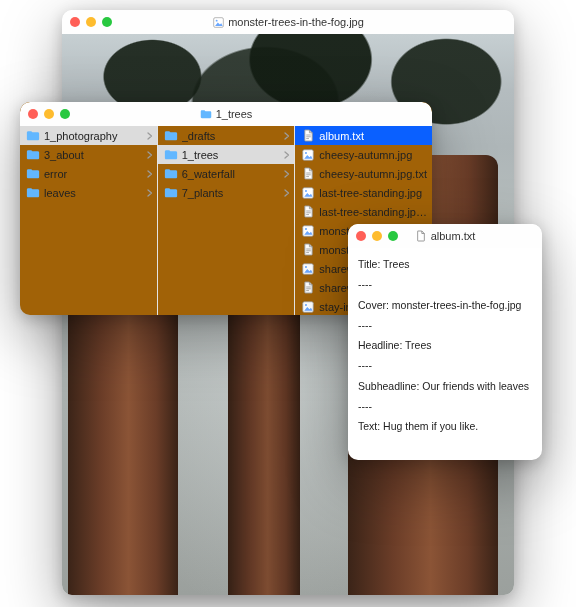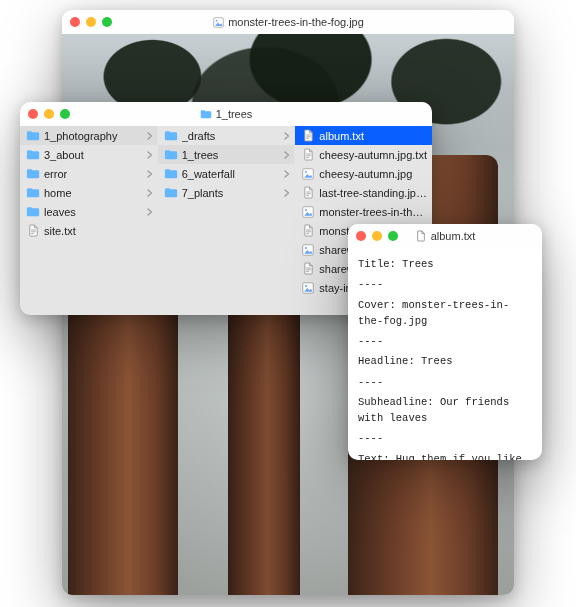--- a/index.html
+++ b/index.html
@@ -80,21 +80,21 @@
   }
   .fog {
     position:absolute;inset:0;
     background: radial-gradient(ellipse 300px 400px at 50% 55%, rgba(220,225,225,0.55), rgba(220,225,225,0) 70%);
   }
 
   
   .finder-window {
     left: 20px; top: 102px;
     width: 412px; height: 213px;
-    background:#e5e5e5;
+    background:#a16207;
     overflow:hidden;
   }
   .columns {
     display:flex;
     height: calc(100% - 24px);
   }
   .col {
     flex:1 1 0;
     border-right:1px solid #e3e3e3;
     overflow:hidden;
@@ -121,21 +121,21 @@
 
   
   .text-window {
     left: 348px; top: 224px;
     width: 194px; height: 236px;
     background:#fff;
     overflow:hidden;
   }
   .text-body {
     padding:8px 10px;
-    font-family: Liberation Mono, monospace;
+    font-family: Liberation Sans, sans-serif;
     font-size: 10.5px;
     line-height:1.55;
     color:#222;
     white-space:pre-wrap;
   }
   .text-body .hr { letter-spacing:0; color:#222; }
 </style>
 </head>
 <body>
 
@@ -222,141 +222,126 @@
               <path d="M1 1 L4.5 4 L1 7" fill="none" stroke="#9c9c9c" stroke-width="1.3" stroke-linecap="round" stroke-linejoin="round"></path>
             </svg>
           </span>
         </div>
         <div class="row">
           <span class="fico">
             <svg width="14" height="11" viewBox="0 0 16 12">
               <path d="M1 2.5C1 1.7 1.7 1 2.5 1H6l1.3 1.3H13.5C14.3 2.3 15 3 15 3.8V10c0 .8-.7 1.5-1.5 1.5H2.5C1.7 11.5 1 10.8 1 10Z" fill="#62b7ff"></path>
             </svg>
           </span>
-          <span class="lbl">home</span>
-          <span class="chev">
-            <svg width="6" height="8" viewBox="0 0 6 8">
-              <path d="M1 1 L4.5 4 L1 7" fill="none" stroke="#9c9c9c" stroke-width="1.3" stroke-linecap="round" stroke-linejoin="round"></path>
-            </svg>
-          </span>
-        </div>
-        <div class="row">
-          <span class="fico">
-            <svg width="14" height="11" viewBox="0 0 16 12">
-              <path d="M1 2.5C1 1.7 1.7 1 2.5 1H6l1.3 1.3H13.5C14.3 2.3 15 3 15 3.8V10c0 .8-.7 1.5-1.5 1.5H2.5C1.7 11.5 1 10.8 1 10Z" fill="#62b7ff"></path>
-            </svg>
-          </span>
           <span class="lbl">leaves</span>
           <span class="chev">
             <svg width="6" height="8" viewBox="0 0 6 8">
               <path d="M1 1 L4.5 4 L1 7" fill="none" stroke="#9c9c9c" stroke-width="1.3" stroke-linecap="round" stroke-linejoin="round"></path>
             </svg>
           </span>
         </div>
-        <div class="row">
+      </div>
+    <div class="col">
+        <div class="row">
+          <span class="fico">
+            <svg width="14" height="11" viewBox="0 0 16 12">
+              <path d="M1 2.5C1 1.7 1.7 1 2.5 1H6l1.3 1.3H13.5C14.3 2.3 15 3 15 3.8V10c0 .8-.7 1.5-1.5 1.5H2.5C1.7 11.5 1 10.8 1 10Z" fill="#62b7ff"></path>
+            </svg>
+          </span>
+          <span class="lbl">_drafts</span>
+          <span class="chev">
+            <svg width="6" height="8" viewBox="0 0 6 8">
+              <path d="M1 1 L4.5 4 L1 7" fill="none" stroke="#9c9c9c" stroke-width="1.3" stroke-linecap="round" stroke-linejoin="round"></path>
+            </svg>
+          </span>
+        </div>
+        <div class="row sel-gray">
+          <span class="fico">
+            <svg width="14" height="11" viewBox="0 0 16 12">
+              <path d="M1 2.5C1 1.7 1.7 1 2.5 1H6l1.3 1.3H13.5C14.3 2.3 15 3 15 3.8V10c0 .8-.7 1.5-1.5 1.5H2.5C1.7 11.5 1 10.8 1 10Z" fill="#62b7ff"></path>
+            </svg>
+          </span>
+          <span class="lbl">1_trees</span>
+          <span class="chev">
+            <svg width="6" height="8" viewBox="0 0 6 8">
+              <path d="M1 1 L4.5 4 L1 7" fill="none" stroke="#9c9c9c" stroke-width="1.3" stroke-linecap="round" stroke-linejoin="round"></path>
+            </svg>
+          </span>
+        </div>
+        <div class="row">
+          <span class="fico">
+            <svg width="14" height="11" viewBox="0 0 16 12">
+              <path d="M1 2.5C1 1.7 1.7 1 2.5 1H6l1.3 1.3H13.5C14.3 2.3 15 3 15 3.8V10c0 .8-.7 1.5-1.5 1.5H2.5C1.7 11.5 1 10.8 1 10Z" fill="#62b7ff"></path>
+            </svg>
+          </span>
+          <span class="lbl">6_waterfall</span>
+          <span class="chev">
+            <svg width="6" height="8" viewBox="0 0 6 8">
+              <path d="M1 1 L4.5 4 L1 7" fill="none" stroke="#9c9c9c" stroke-width="1.3" stroke-linecap="round" stroke-linejoin="round"></path>
+            </svg>
+          </span>
+        </div>
+        <div class="row">
+          <span class="fico">
+            <svg width="14" height="11" viewBox="0 0 16 12">
+              <path d="M1 2.5C1 1.7 1.7 1 2.5 1H6l1.3 1.3H13.5C14.3 2.3 15 3 15 3.8V10c0 .8-.7 1.5-1.5 1.5H2.5C1.7 11.5 1 10.8 1 10Z" fill="#62b7ff"></path>
+            </svg>
+          </span>
+          <span class="lbl">7_plants</span>
+          <span class="chev">
+            <svg width="6" height="8" viewBox="0 0 6 8">
+              <path d="M1 1 L4.5 4 L1 7" fill="none" stroke="#9c9c9c" stroke-width="1.3" stroke-linecap="round" stroke-linejoin="round"></path>
+            </svg>
+          </span>
+        </div>
+      </div>
+    <div class="col">
+        <div class="row sel-blue">
           <span class="fico">
             <svg width="11" height="13" viewBox="0 0 12 14">
               <path d="M2 1h5l3 3v8.5c0 .3-.2.5-.5.5h-7c-.3 0-.5-.2-.5-.5v-11C2 1.2 2 1 2 1Z" fill="#fff" stroke="#9a9a9a"></path>
               <path d="M7 1v3h3" fill="none" stroke="#9a9a9a"></path>
               <rect x="3.5" y="6" width="5" height="0.9" fill="#9a9a9a"></rect>
               <rect x="3.5" y="8" width="5" height="0.9" fill="#9a9a9a"></rect>
               <rect x="3.5" y="10" width="3" height="0.9" fill="#9a9a9a"></rect>
             </svg>
           </span>
-          <span class="lbl">site.txt</span>
-        </div>
-      </div>
-    <div class="col">
-        <div class="row">
-          <span class="fico">
-            <svg width="14" height="11" viewBox="0 0 16 12">
-              <path d="M1 2.5C1 1.7 1.7 1 2.5 1H6l1.3 1.3H13.5C14.3 2.3 15 3 15 3.8V10c0 .8-.7 1.5-1.5 1.5H2.5C1.7 11.5 1 10.8 1 10Z" fill="#62b7ff"></path>
-            </svg>
-          </span>
-          <span class="lbl">_drafts</span>
-          <span class="chev">
-            <svg width="6" height="8" viewBox="0 0 6 8">
-              <path d="M1 1 L4.5 4 L1 7" fill="none" stroke="#9c9c9c" stroke-width="1.3" stroke-linecap="round" stroke-linejoin="round"></path>
-            </svg>
-          </span>
-        </div>
-        <div class="row sel-gray">
-          <span class="fico">
-            <svg width="14" height="11" viewBox="0 0 16 12">
-              <path d="M1 2.5C1 1.7 1.7 1 2.5 1H6l1.3 1.3H13.5C14.3 2.3 15 3 15 3.8V10c0 .8-.7 1.5-1.5 1.5H2.5C1.7 11.5 1 10.8 1 10Z" fill="#62b7ff"></path>
-            </svg>
-          </span>
-          <span class="lbl">1_trees</span>
-          <span class="chev">
-            <svg width="6" height="8" viewBox="0 0 6 8">
-              <path d="M1 1 L4.5 4 L1 7" fill="none" stroke="#9c9c9c" stroke-width="1.3" stroke-linecap="round" stroke-linejoin="round"></path>
-            </svg>
-          </span>
-        </div>
-        <div class="row">
-          <span class="fico">
-            <svg width="14" height="11" viewBox="0 0 16 12">
-              <path d="M1 2.5C1 1.7 1.7 1 2.5 1H6l1.3 1.3H13.5C14.3 2.3 15 3 15 3.8V10c0 .8-.7 1.5-1.5 1.5H2.5C1.7 11.5 1 10.8 1 10Z" fill="#62b7ff"></path>
-            </svg>
-          </span>
-          <span class="lbl">6_waterfall</span>
-          <span class="chev">
-            <svg width="6" height="8" viewBox="0 0 6 8">
-              <path d="M1 1 L4.5 4 L1 7" fill="none" stroke="#9c9c9c" stroke-width="1.3" stroke-linecap="round" stroke-linejoin="round"></path>
-            </svg>
-          </span>
-        </div>
-        <div class="row">
-          <span class="fico">
-            <svg width="14" height="11" viewBox="0 0 16 12">
-              <path d="M1 2.5C1 1.7 1.7 1 2.5 1H6l1.3 1.3H13.5C14.3 2.3 15 3 15 3.8V10c0 .8-.7 1.5-1.5 1.5H2.5C1.7 11.5 1 10.8 1 10Z" fill="#62b7ff"></path>
-            </svg>
-          </span>
-          <span class="lbl">7_plants</span>
-          <span class="chev">
-            <svg width="6" height="8" viewBox="0 0 6 8">
-              <path d="M1 1 L4.5 4 L1 7" fill="none" stroke="#9c9c9c" stroke-width="1.3" stroke-linecap="round" stroke-linejoin="round"></path>
-            </svg>
-          </span>
-        </div>
-      </div>
-    <div class="col">
-        <div class="row sel-blue">
+          <span class="lbl">album.txt</span>
+        </div>
+        <div class="row">
+          <span class="fico">
+            <svg width="12" height="12" viewBox="0 0 16 16">
+              <rect x="1" y="1" width="14" height="14" rx="2" fill="#fff" stroke="#9a9a9a"></rect>
+              <circle cx="5.3" cy="5.3" r="1.4" fill="#6aa7ff"></circle>
+              <path d="M3 13 L7 8 L10 11 L12 9 L14 13 Z" fill="#6aa7ff"></path>
+            </svg>
+          </span>
+          <span class="lbl">cheesy-autumn.jpg</span>
+        </div>
+        <div class="row">
           <span class="fico">
             <svg width="11" height="13" viewBox="0 0 12 14">
               <path d="M2 1h5l3 3v8.5c0 .3-.2.5-.5.5h-7c-.3 0-.5-.2-.5-.5v-11C2 1.2 2 1 2 1Z" fill="#fff" stroke="#9a9a9a"></path>
               <path d="M7 1v3h3" fill="none" stroke="#9a9a9a"></path>
               <rect x="3.5" y="6" width="5" height="0.9" fill="#9a9a9a"></rect>
               <rect x="3.5" y="8" width="5" height="0.9" fill="#9a9a9a"></rect>
               <rect x="3.5" y="10" width="3" height="0.9" fill="#9a9a9a"></rect>
             </svg>
           </span>
-          <span class="lbl">album.txt</span>
-        </div>
-        <div class="row">
-          <span class="fico">
-            <svg width="11" height="13" viewBox="0 0 12 14">
-              <path d="M2 1h5l3 3v8.5c0 .3-.2.5-.5.5h-7c-.3 0-.5-.2-.5-.5v-11C2 1.2 2 1 2 1Z" fill="#fff" stroke="#9a9a9a"></path>
-              <path d="M7 1v3h3" fill="none" stroke="#9a9a9a"></path>
-              <rect x="3.5" y="6" width="5" height="0.9" fill="#9a9a9a"></rect>
-              <rect x="3.5" y="8" width="5" height="0.9" fill="#9a9a9a"></rect>
-              <rect x="3.5" y="10" width="3" height="0.9" fill="#9a9a9a"></rect>
-            </svg>
-          </span>
           <span class="lbl">cheesy-autumn.jpg.txt</span>
         </div>
         <div class="row">
           <span class="fico">
             <svg width="12" height="12" viewBox="0 0 16 16">
               <rect x="1" y="1" width="14" height="14" rx="2" fill="#fff" stroke="#9a9a9a"></rect>
               <circle cx="5.3" cy="5.3" r="1.4" fill="#6aa7ff"></circle>
               <path d="M3 13 L7 8 L10 11 L12 9 L14 13 Z" fill="#6aa7ff"></path>
             </svg>
           </span>
-          <span class="lbl">cheesy-autumn.jpg</span>
+          <span class="lbl">last-tree-standing.jpg</span>
         </div>
         <div class="row">
           <span class="fico">
             <svg width="11" height="13" viewBox="0 0 12 14">
               <path d="M2 1h5l3 3v8.5c0 .3-.2.5-.5.5h-7c-.3 0-.5-.2-.5-.5v-11C2 1.2 2 1 2 1Z" fill="#fff" stroke="#9a9a9a"></path>
               <path d="M7 1v3h3" fill="none" stroke="#9a9a9a"></path>
               <rect x="3.5" y="6" width="5" height="0.9" fill="#9a9a9a"></rect>
               <rect x="3.5" y="8" width="5" height="0.9" fill="#9a9a9a"></rect>
               <rect x="3.5" y="10" width="3" height="0.9" fill="#9a9a9a"></rect>
             </svg>

